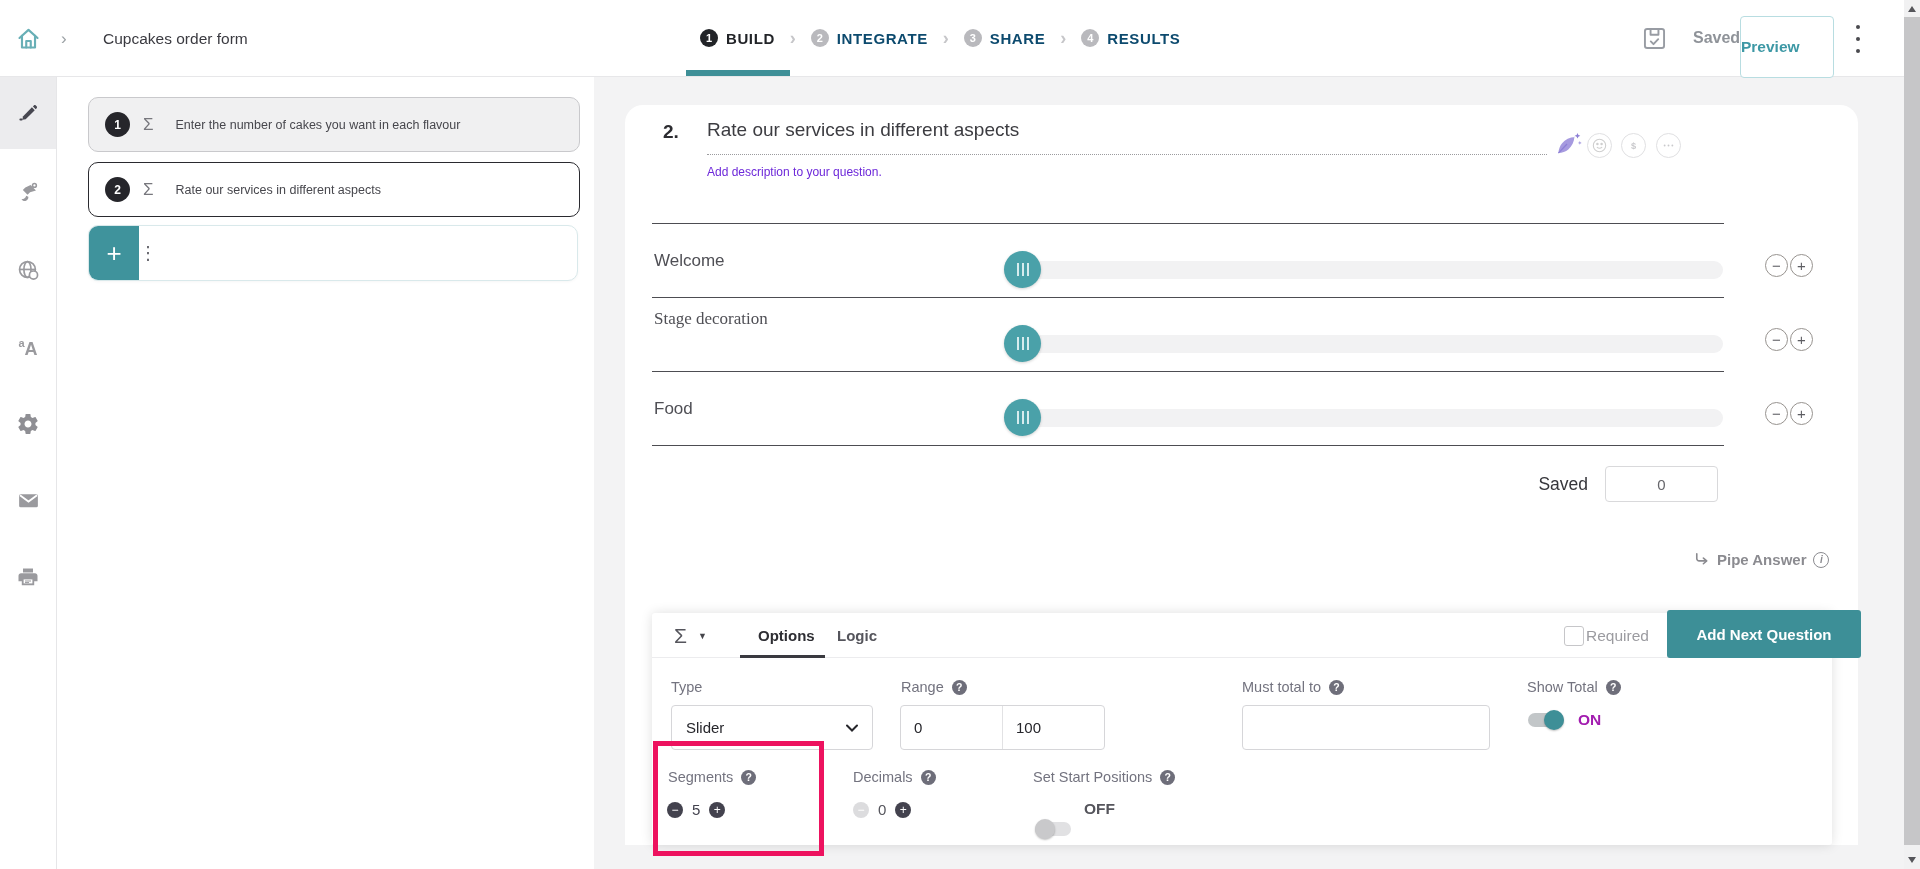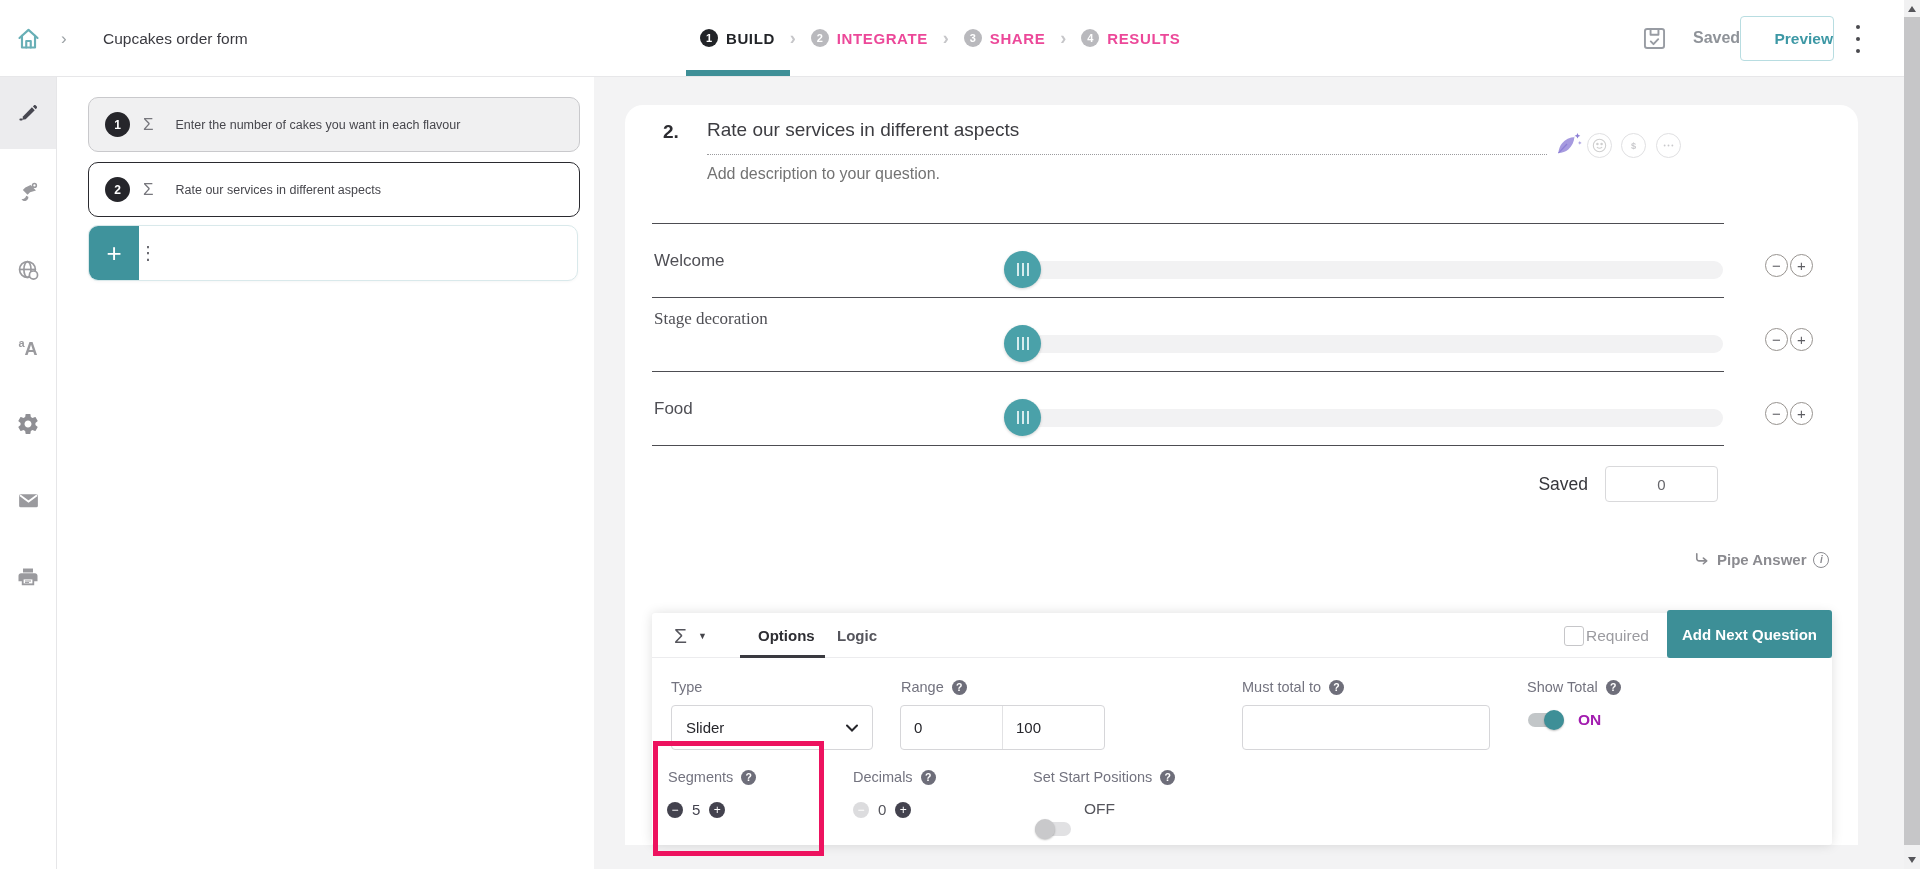--- a/index.html
+++ b/index.html
@@ -8,28 +8,28 @@
   #app { position:relative; width:1920px; height:869px; background:#f3f3f4; }
   .abs { position:absolute; }
 
   
   #topbar { position:absolute; left:0; top:0; width:1904px; height:77px; background:#fff; border-bottom:1px solid #e7e7e9; z-index:5; }
   .crumb-sep { color:#9aa0a4; font-size:17px; }
   .crumb-title { color:#3a3a40; font-size:15.5px; }
   .steps { position:absolute; left:700px; top:0; height:76px; display:flex; align-items:center; gap:15px; }
   .step { display:flex; align-items:center; gap:8px; cursor:pointer; }
   .step-circle { width:18px; height:18px; border-radius:50%; background:#b9b9bd; color:#fff; font-size:11px; font-weight:bold; display:flex; align-items:center; justify-content:center; }
-  .step-label { font-size:15px; font-weight:bold; letter-spacing:.6px; color:#ec4899; }
+  .step-label { font-size:15px; font-weight:bold; letter-spacing:.6px; color:#0c4a6e; }
   .step.active .step-circle { background:#222428; }
   .step.active .step-label { color:#222428; }
   .step-sep { color:#c6c6c9; font-size:18px; font-weight:bold; }
   .build-underline { position:absolute; left:686px; bottom:0; width:104px; height:6px; background:#3e8f97; }
   .saved-wrap { position:absolute; left:1641px; top:0; height:76px; display:flex; align-items:center; gap:25px; }
   .saved-txt { color:#8f9399; font-size:16px; font-weight:600; }
-  .preview-btn { position:absolute; left:1740px; top:16px; width:94px; height:45px; background:#fff; border:1px solid #b8dde1; border-radius:4px; color:#3d98a5; font-size:15.5px; font-weight:600; display:flex; align-items:center; justify-content:flex-end; cursor:pointer; }
+  .preview-btn { position:absolute; left:1740px; top:16px; width:94px; height:62px; background:#fff; border:1px solid #b8dde1; border-radius:4px; color:#3d98a5; font-size:15.5px; font-weight:600; display:flex; align-items:center; justify-content:flex-start; cursor:pointer; }
   .kebab { position:absolute; left:1852px; top:25px; width:12px; height:28px; display:flex; flex-direction:column; align-items:center; justify-content:space-between; cursor:pointer; }
   .kebab i { width:4px; height:4px; border-radius:50%; background:#4a4a4f; }
 
   
   #rail { position:absolute; left:0; top:77px; width:57px; height:792px; background:#fff; border-right:1px solid #e6e6e8; z-index:4; }
   .rail-item { position:absolute; left:0; width:56px; height:72px; display:flex; align-items:center; justify-content:center; cursor:pointer; }
   .rail-item.active { background:#ececee; }
 
   
   #qlist { position:absolute; left:57px; top:77px; width:537px; height:792px; background:#fff; z-index:3; }
@@ -41,21 +41,21 @@
   .qcard-title { color:#47474d; font-size:12.5px; margin-left:22px; }
   .addq { position:absolute; left:31px; top:148px; width:490px; height:56px; background:#fff; border:1px solid #d9e9eb; border-radius:10px; display:flex; align-items:center; overflow:hidden; cursor:pointer; box-shadow:0 1px 3px rgba(0,0,0,.04); }
   .addq-plus { width:50px; height:100%; background:#3f939c; color:#fff; font-size:26px; font-weight:300; display:flex; align-items:center; justify-content:center; flex:none; }
   .addq-label { color:#33333a; font-size:15.5px; margin-left:22px; flex:1; }
   .addq-kebab { color:#63636a; font-size:18px; margin-right:22px; cursor:pointer; }
 
   
   #main { position:absolute; left:625px; top:105px; width:1233px; height:740px; background:#fff; border-radius:18px 18px 0 0; z-index:2; }
   .q-number { position:absolute; left:38px; top:16px; font-size:19px; font-weight:600; color:#2c2c31; }
   .q-title { position:absolute; left:82px; top:14px; width:840px; font-size:19px; color:#3c3c41; padding-bottom:13px; border-bottom:1.5px dotted #9b9b9e; cursor:text; }
-  .q-desc { position:absolute; left:82px; top:60px; font-size:16px; color:#737373; cursor:text;text-align:center; }
+  .q-desc { position:absolute; left:82px; top:60px; font-size:12px; color:#6d28d9; cursor:text;text-align:center; }
   .ai-iconbar { position:absolute; left:1048px; top:0px; width:240px; }
   .circle-btn { position:absolute; top:28px; width:25px; height:25px; border-radius:50%; border:1px solid #e0e0e2; display:flex; align-items:center; justify-content:center; cursor:pointer; }
   .hr-dark { position:absolute; left:27px; width:1072px; height:1px; background:#4d4d52; }
   .row-label { position:absolute; left:29px; font-size:17px; color:#4f4f55; }
   .slider-track { position:absolute; left:398px; width:700px; height:18px; border-radius:9px; background:#f2f2f3; cursor:pointer; }
   .slider-handle { position:absolute; width:37px; height:37px; border-radius:50%; background:#4aa1a9; display:flex; align-items:center; justify-content:center; gap:3px; cursor:grab; box-shadow:0 1px 3px rgba(0,0,0,.18); }
   .slider-handle i { width:2px; height:13px; background:#d7ecee; }
   .pm-btn { position:absolute; width:23px; height:23px; border-radius:50%; border:1px solid #97938f; color:#5d5d62; font-size:15px; display:flex; align-items:center; justify-content:center; cursor:pointer; background:#fff; }
   .total-label { position:absolute; left:863px; width:100px; text-align:right; top:369px; font-size:17.5px; font-weight:500; color:#36363b; }
   .total-box { position:absolute; left:980px; top:361px; width:113px; height:36px; border:1px solid #d9d9db; border-radius:4px; display:flex; align-items:center; justify-content:center; font-size:15px; color:#66666b; background:#fff; }
@@ -69,38 +69,38 @@
   .sigma-dd { position:absolute; left:22px; top:0; height:45px; display:flex; align-items:center; gap:11px; cursor:pointer; }
   .sigma-glyph { font-size:21px; color:#55555c; }
   .caret { font-size:11px; color:#3a3a40; }
   .tab { position:absolute; top:0; height:45px; display:flex; align-items:center; font-size:15px; cursor:pointer; }
   .tab-options { left:106px; font-weight:bold; color:#2e2e33; }
   .tab-logic { left:185px; font-weight:600; color:#55555c; }
   .tab-underline { position:absolute; left:88px; bottom:-1px; width:85px; height:3px; background:#3a3a40; }
   .required-wrap { position:absolute; left:912px; top:0; height:45px; display:flex; align-items:center; gap:2px; }
   .req-checkbox { width:20px; height:20px; border:1.5px solid #c6c6c9; border-radius:3px; background:#fff; cursor:pointer; }
   .req-label { color:#9b9ba0; font-size:15.5px; }
-  .add-next-btn { position:absolute; left:1015px; top:-3px; width:165px; height:48px; background:#3d8f97; color:#fff; font-size:15px; font-weight:bold; display:flex; align-items:center; justify-content:center; border-radius:3px; cursor:pointer; }
+  .add-next-btn { position:absolute; left:1015px; top:-3px; width:194px; height:48px; background:#3d8f97; color:#fff; font-size:15px; font-weight:bold; display:flex; align-items:center; justify-content:center; border-radius:3px; cursor:pointer; }
   .f-label { position:absolute; font-size:14.5px; color:#73737f; display:flex; align-items:center; gap:8px; }
   .help { width:15px; height:15px; border-radius:50%; background:#6e6e7a; color:#fff; font-size:10.5px; font-weight:bold; display:inline-flex; align-items:center; justify-content:center; cursor:pointer; flex:none; }
   .select-box { position:absolute; left:19px; top:92px; width:202px; height:45px; border:1px solid #d6d6d9; border-radius:4px; display:flex; align-items:center; justify-content:space-between; padding:0 14px; cursor:pointer; background:#fff; }
   .select-value { font-size:15px; color:#26262b; }
   .range-group { position:absolute; left:248px; top:92px; width:205px; height:45px; border:1px solid #d6d6d9; border-radius:4px; display:flex; background:#fff; }
   .range-cell { flex:1; border:none; outline:none; font-size:15px; color:#26262b; padding-left:13px; font-family:inherit; background:transparent; width:50%; }
   .range-divider { width:1px; background:#e2e2e4; }
   .must-input { position:absolute; left:590px; top:92px; width:248px; height:45px; border:1px solid #d6d6d9; border-radius:4px; font-size:15px; padding-left:13px; outline:none; font-family:inherit; }
   .toggle { position:relative; width:36px; height:20px; cursor:pointer; }
   .toggle .track { position:absolute; left:0; top:3px; width:36px; height:14px; border-radius:7px; }
   .toggle .knob { position:absolute; top:0; width:20px; height:20px; border-radius:50%; box-shadow:0 1px 2px rgba(0,0,0,.25); }
   .toggle-on .track { background:#c2c6c8; }
   .toggle-on .knob { right:0; background:#3e8f97; }
   .toggle-off .track { background:#e1e1e3; }
   .toggle-off .knob { left:0; background:#c9c9cb; }
   .state-on { color:#a21caf; font-weight:bold; font-size:15.5px; }
-  .state-off { color:#55555c; font-weight:normal; font-size:15.5px; }
+  .state-off { color:#55555c; font-weight:bold; font-size:15.5px; }
   .stepper { position:absolute; display:flex; align-items:center; gap:9px; }
   .step-circle-btn { width:16px; height:16px; border-radius:50%; color:#fff; font-size:12px; line-height:1; display:flex; align-items:center; justify-content:center; cursor:pointer; }
   .sc-dark { background:#43424e; }
   .sc-light { background:#dcdcde; }
   .stepper-val { font-size:15px; color:#43424e; }
 
   
   .pink-box { position:absolute; left:653px; top:741px; width:171px; height:115px; border:5px solid #ed125f; z-index:50; pointer-events:none; }
 
   

